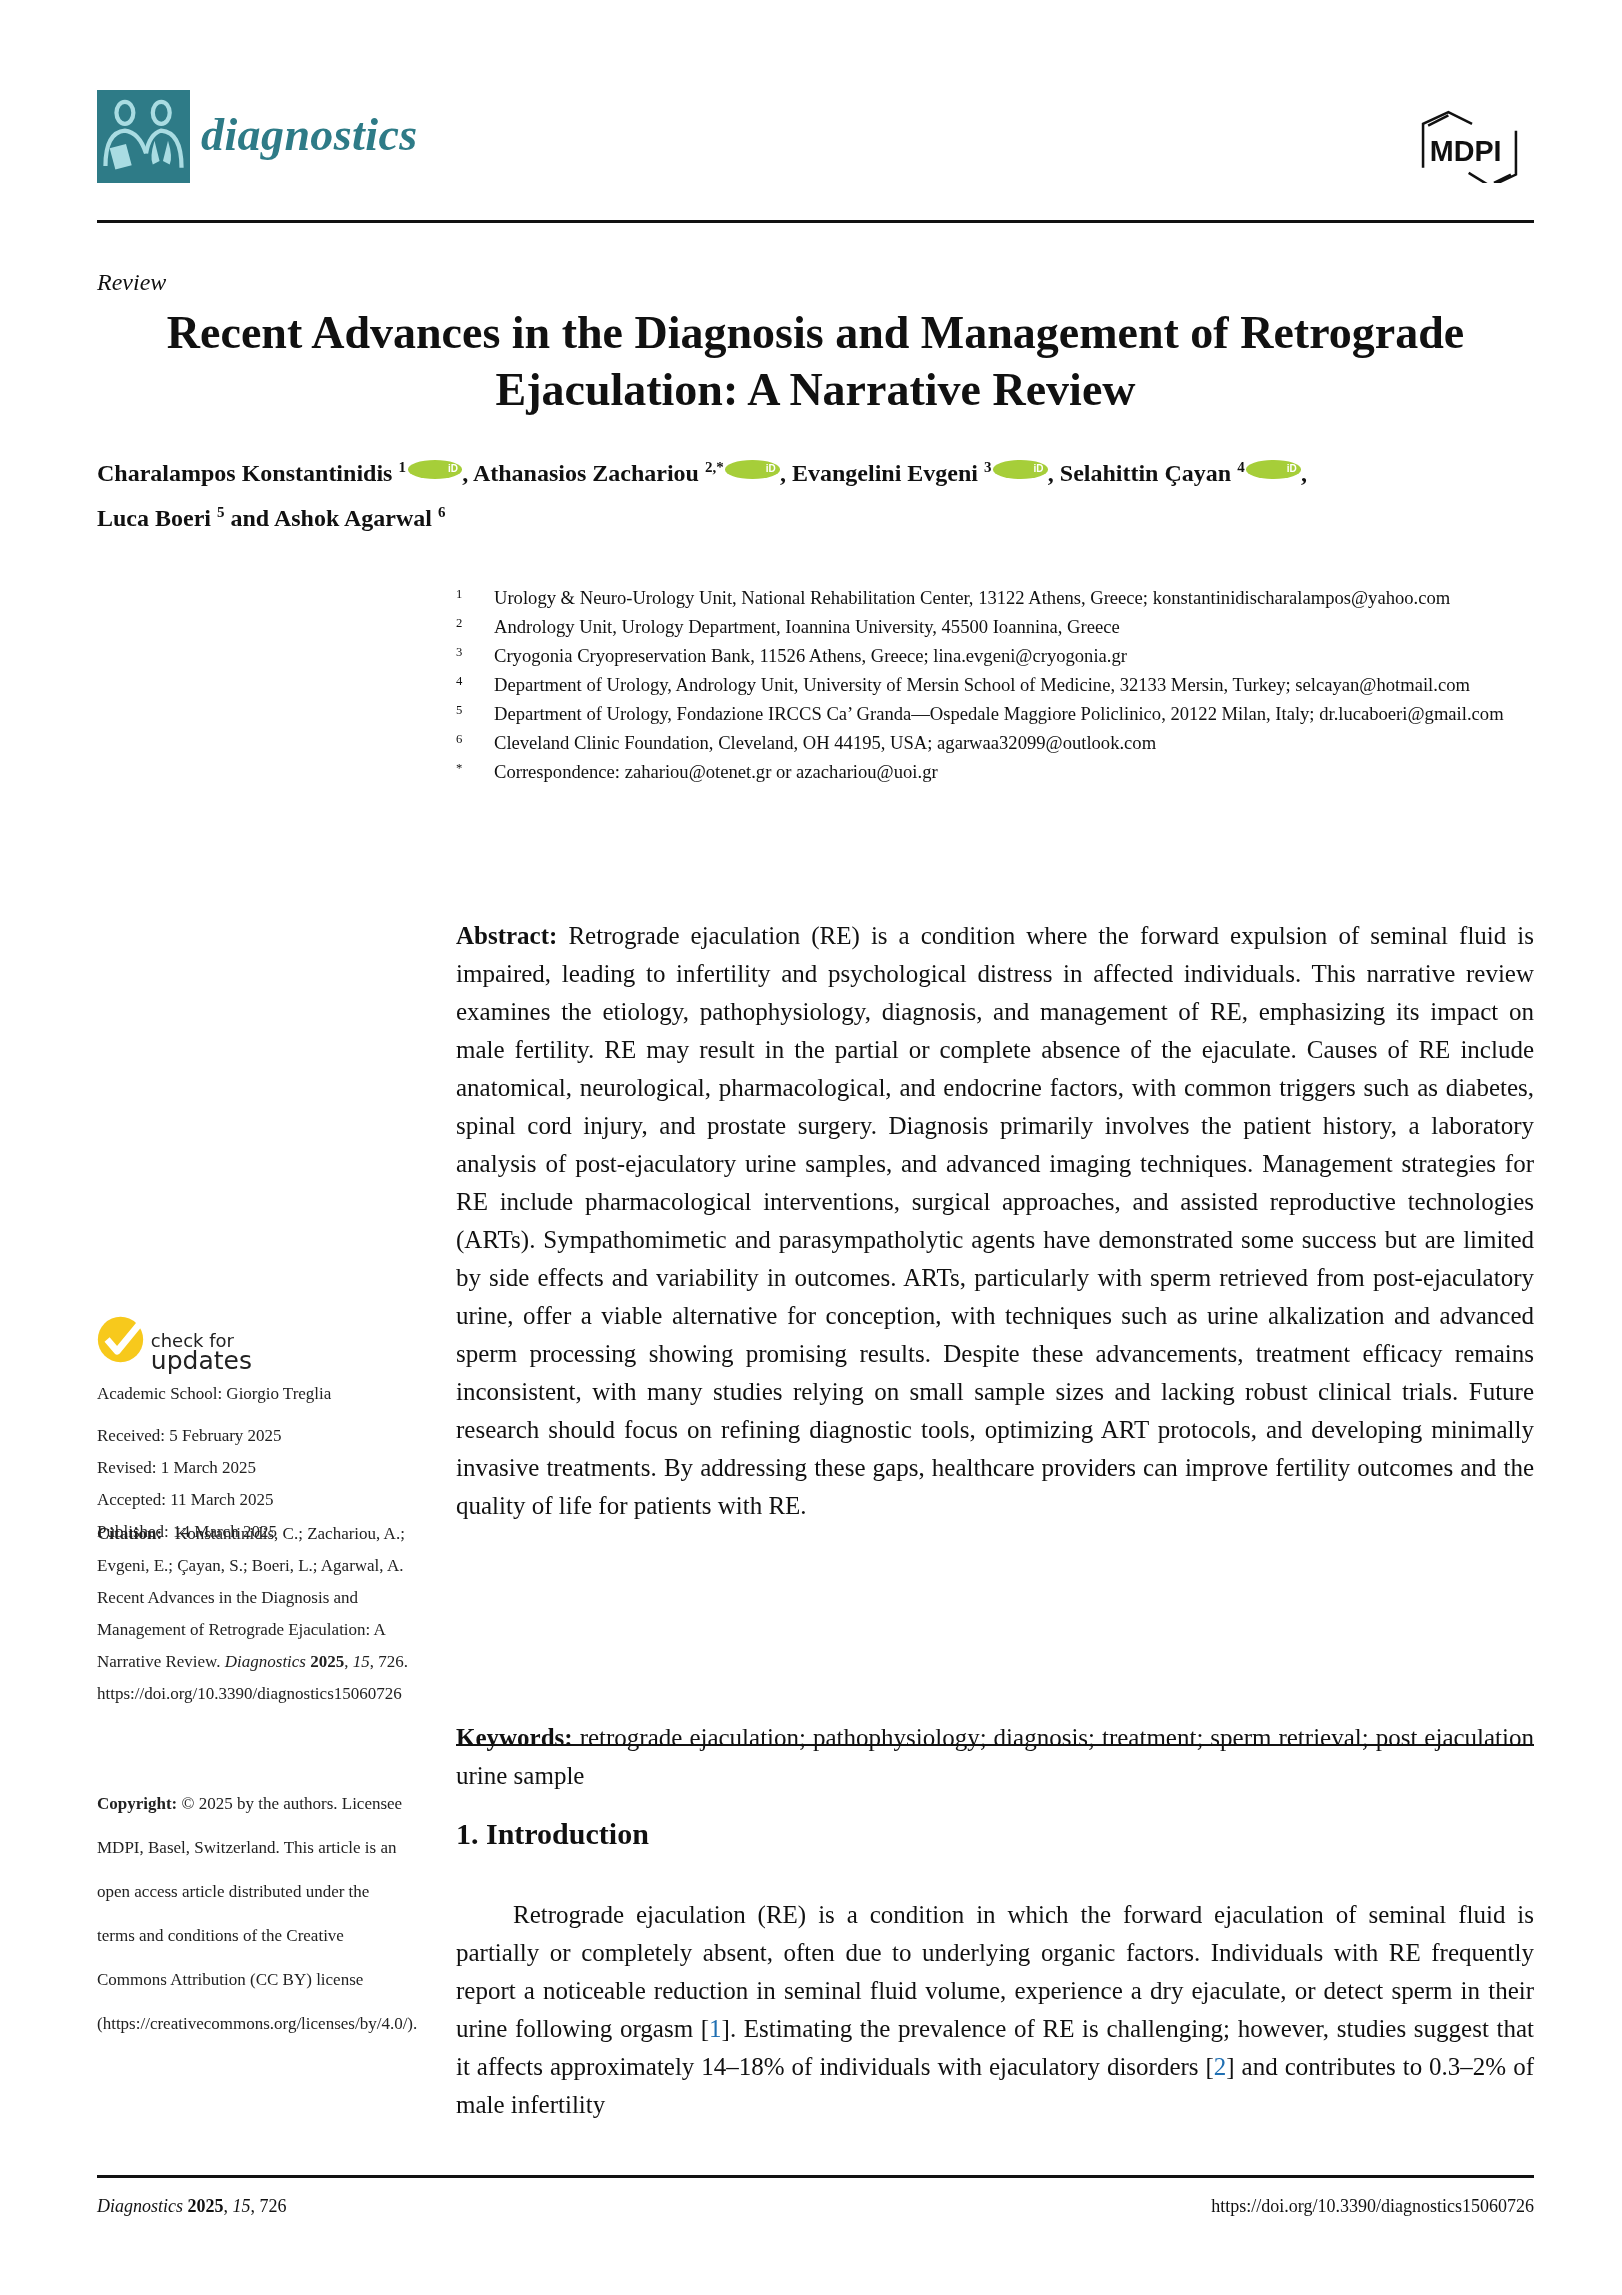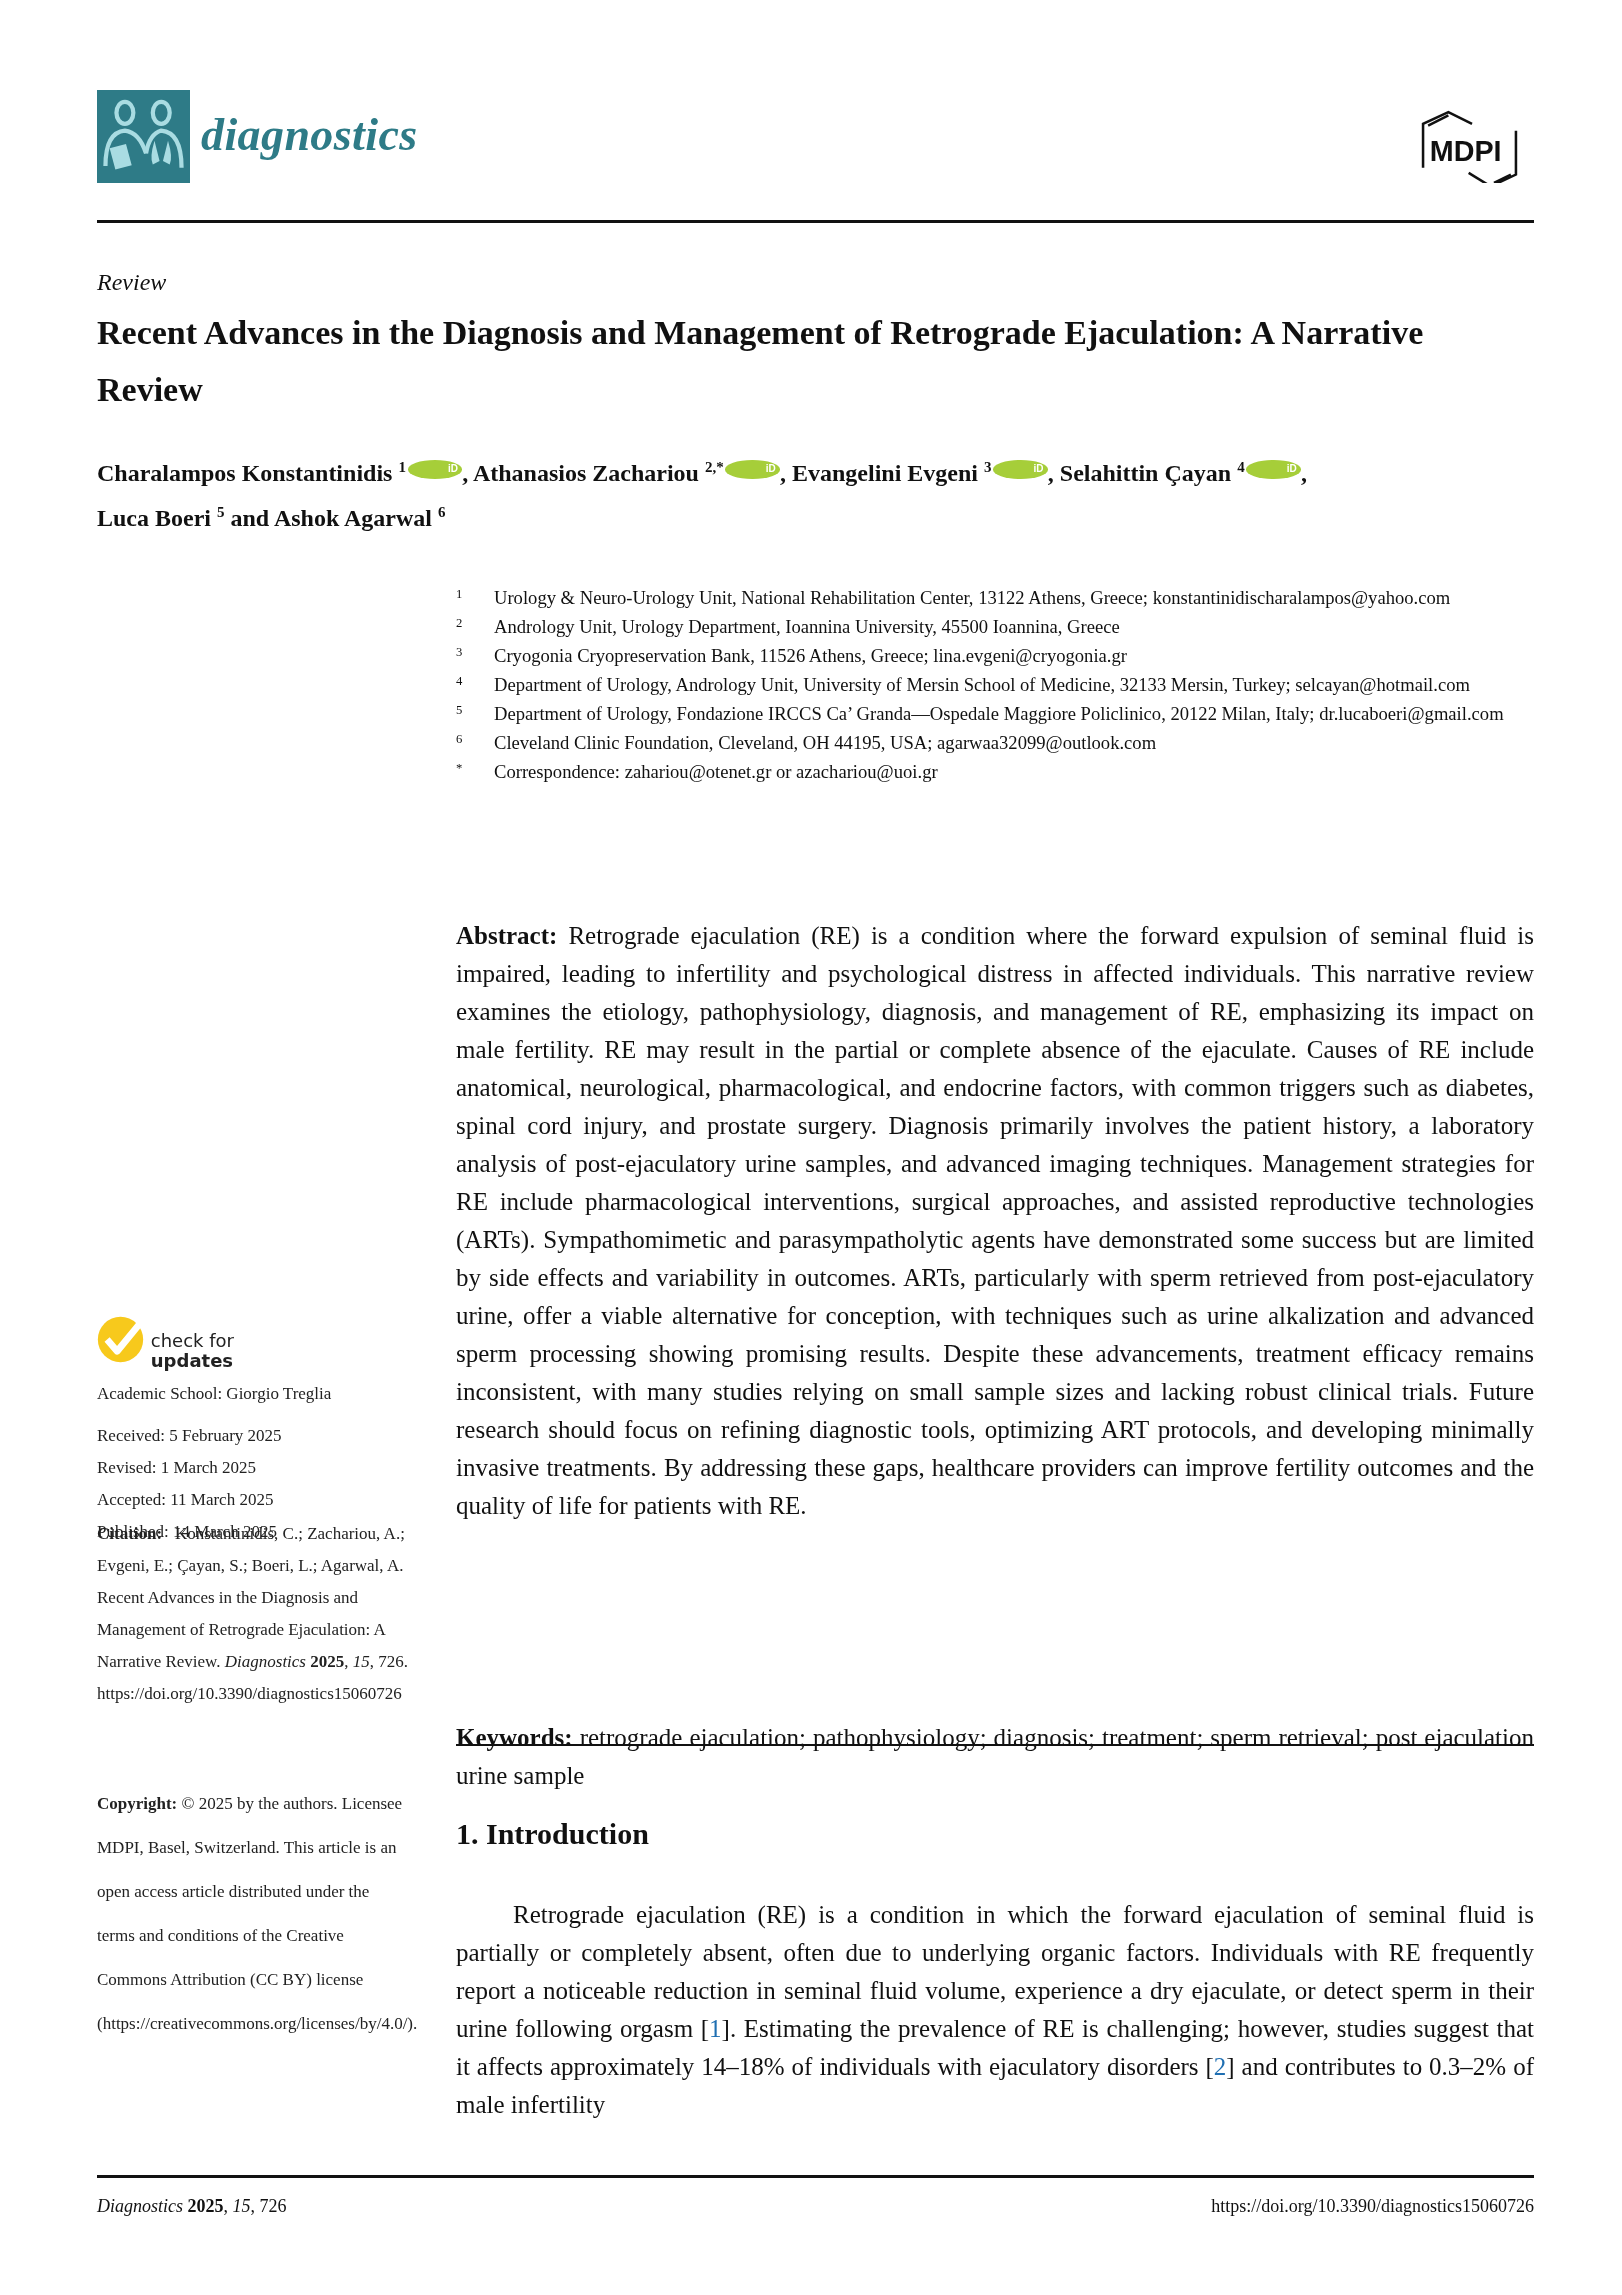--- a/index.html
+++ b/index.html
@@ -8,21 +8,21 @@
   .abs { position: absolute; }
 
   
   .logo-box { left: 97px; top: 90px; width: 93px; height: 93px; background: #2e7b87; }
   .journal-name { left: 201px; top: 108px; font-size: 46px; font-weight: bold; font-style: italic;
                   color: #2e7b87; letter-spacing: 0.4px; }
   .mdpi { left: 1406px; top: 107px; width: 127px; height: 76px; }
   .header-rule { left: 97px; top: 220px; width: 1437px; height: 2.5px; background: #111; }
 
   .article-type { left: 97px; top: 269px; font-size: 24px; font-style: italic; }
-  .title { left: 97px; top: 304px; width: 1437px; font-size: 34px; font-weight: bold; line-height: 57px; }
+  .title { left: 97px; top: 304px; width: 1437px; font-size: 46px; font-weight: bold; line-height: 57px; text-align: center; }
   .authors { left: 97px; top: 448px; width: 1437px; font-size: 24px; font-weight: bold; line-height: 39px; }
   .authors sup { font-size: 15px; }
   .orcid { display: inline-block; width: 18.6px; height: 18.6px; border-radius: 50%; background: #a6ce39;
            color: #fff; font-size: 10px; font-weight: bold; line-height: 18.6px; text-align: center;
            vertical-align: super; font-family: "Liberation Sans", sans-serif; margin-left: 1.7px; padding-left: 36px; }
 
   
   .affils { left: 456px; top: 583px; width: 1082px; font-size: 18.6px; line-height: 29px; }
   .affil { display: flex; }
   .affil .num { width: 38px; font-size: 12.7px; flex: none; position: relative; top: -3.4px; }
@@ -38,21 +38,21 @@
   .sec-title { left: 456px; top: 1817px; font-size: 30px; font-weight: bold; }
   .intro { left: 456px; top: 1864px; width: 1078px; font-size: 25px; line-height: 38px; text-align: justify; margin-top: 32px; }
   .intro .indent { display: inline-block; width: 57px; }
   .ref { color: #1f6fb2; }
 
   
   .cfu { left: 97px; top: 1308px; display: flex; align-items: center; gap: 6.8px; }
   .cfu-icon { width: 47px; height: 47px; }
   .cfu-text { font-family: "DejaVu Sans", sans-serif; line-height: 20px; color: #222; }
   .cfu-1 { font-size: 18px; margin-top: 23px; }
-  .cfu-2 { font-size: 18px; font-weight: bold; }
+  .cfu-2 { font-size: 25px; font-weight: normal; }
   .side { left: 97px; width: 313px; font-size: 17px; line-height: 32px; color: #222; }
   .side-editor { top: 1378px; }
   .side-dates { top: 1420px; }
   .side-cite { top: 1518px; line-height: 32px; }
   .side-copy { top: 1782px; line-height: 44px; }
 
   
   .footer-rule { left: 97px; top: 2175px; width: 1437px; height: 2.5px; background: #111; }
   .footer-left { left: 97px; top: 2196px; font-size: 18px; }
   .footer-right { right: 89px; top: 2196px; font-size: 18px; }

